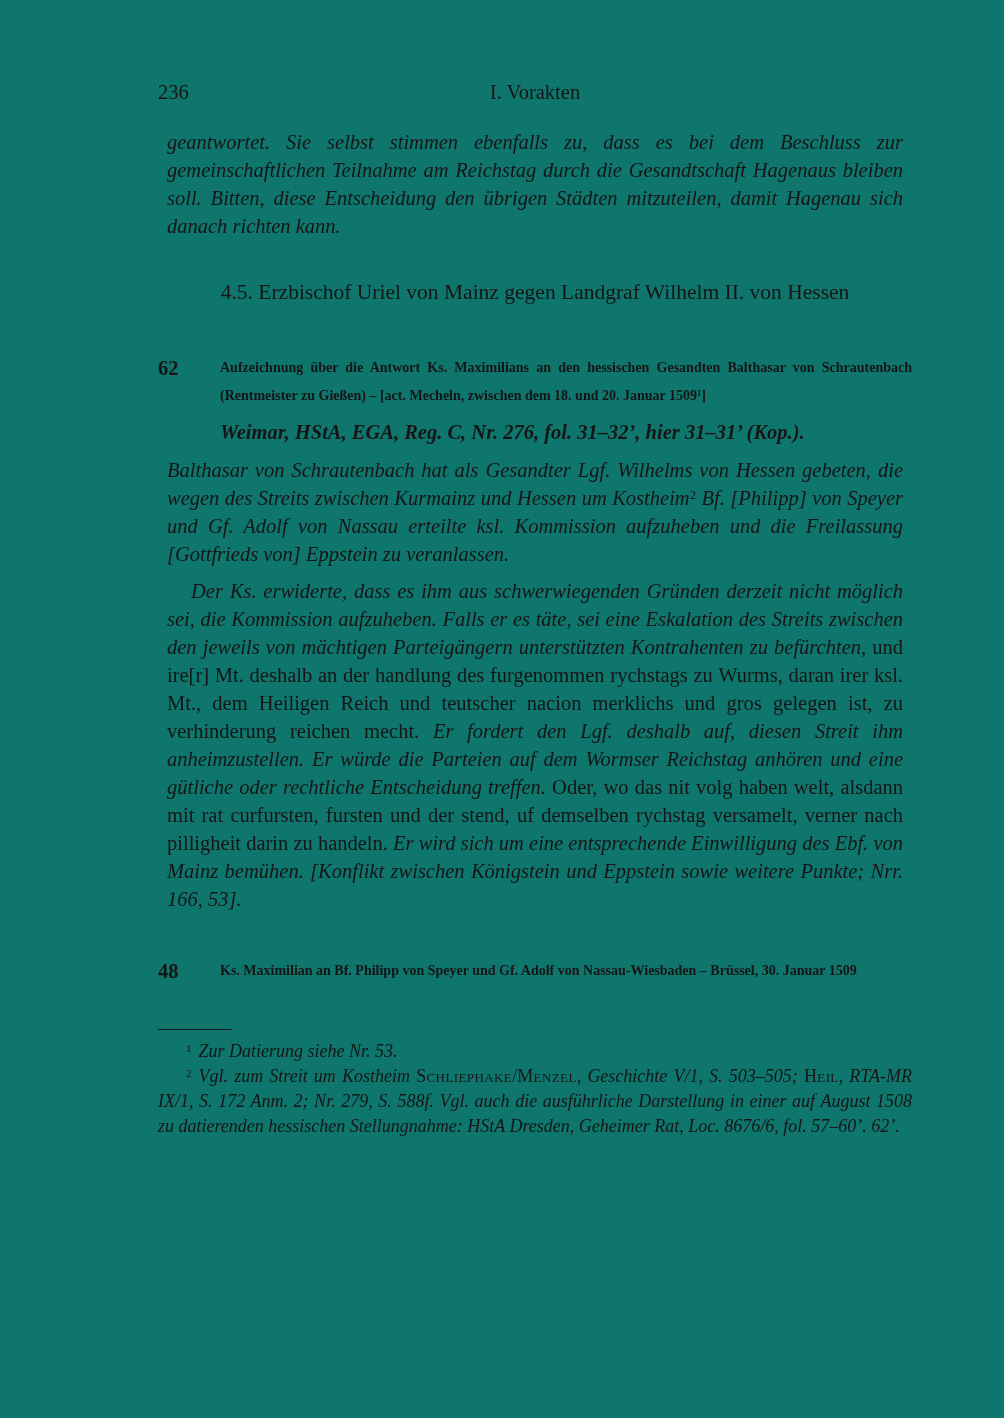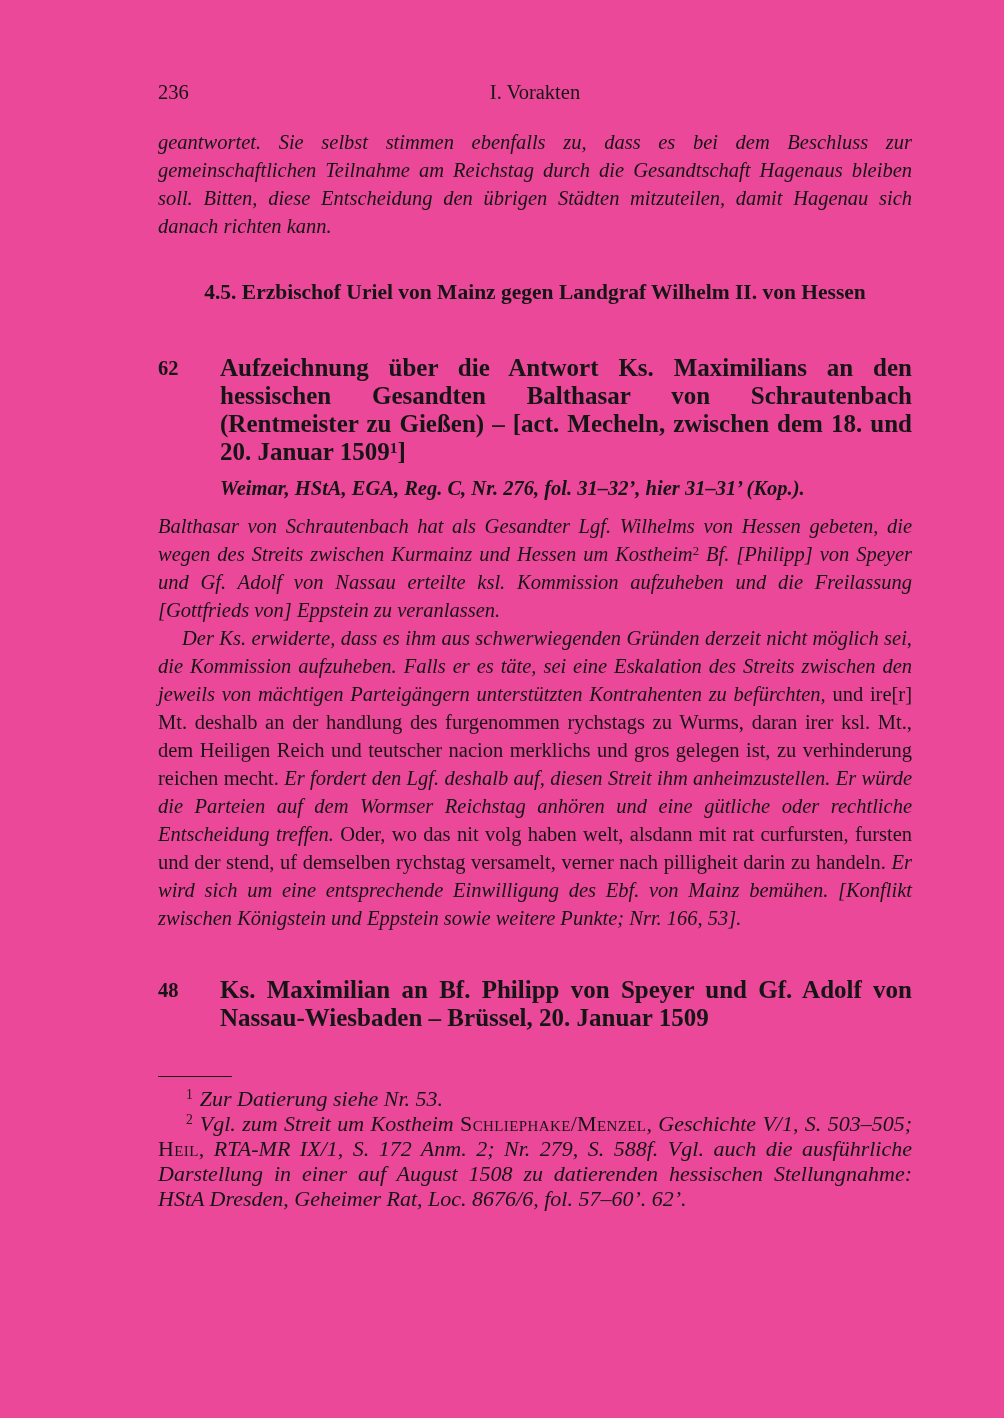--- a/index.html
+++ b/index.html
@@ -1,45 +1,45 @@
 <!DOCTYPE html>
 <html><head>
 <meta charset="utf-8">
 <style>
   html, body { margin:0; padding:0; background:#ffffff; }
   .page {
-    width:1004px; height:1418px; position:relative; background:#ec4899;
+    width:1004px; height:1418px; position:relative; background:#0f766e;
     color:#151515; font-family:"Liberation Serif", serif;
     font-size:20.5px; line-height:28px;
     box-sizing:border-box; padding:78px 92px 0 158px;
     overflow:hidden;
   }
   .running-head { position:relative; height:28px; margin-bottom:22px; }
   .pagenum { position:absolute; left:0; top:0; }
   .rh-title { position:absolute; left:0; right:0; text-align:center; }
 
-  .para { margin:0; text-align:justify; }
+  .para { margin:9px; text-align:justify; }
   .intro { font-style:italic; margin-bottom:38px; }
 
   .section-heading {
-    font-size:21.5px; font-weight:700; text-align:center;
+    font-size:21.5px; font-weight:400; text-align:center;
     margin:0 0 48px 0; line-height:28px;
   }
 
   .entry { margin-bottom:44px; }
   .entry-head { display:flex; }
   .entry-no { width:62px; flex:0 0 62px; font-weight:700; }
   .entry-title {
-    flex:1; margin:0; font-size:25px; font-weight:700;
+    flex:1; margin:0; font-size:14px; font-weight:700;
     line-height:28px; text-align:justify;
   }
   .source { margin:8px 0 10px 62px; font-style:italic;font-weight:bold; }
   .body-para.indent { text-indent:24px; }
 
-  .footnotes { margin-top:10px; font-size:22px; line-height:25px; }
+  .footnotes { margin-top:10px; font-size:18px; line-height:25px; }
   .fn-rule { width:74px; border-top:1.8px solid #151515; margin-bottom:9px; }
   .fn { margin:0; text-align:justify; text-indent:28px; }
   .fn-marker { margin-right:7px; }
 
   sup { font-size:0.62em; line-height:0; vertical-align:baseline; position:relative; top:-0.48em; }
 
   .run-italic { font-style:italic; }
   .run-roman { font-style:normal; }
   .run-smallcaps { font-variant:small-caps; font-style:normal; letter-spacing:0.4px; }
 </style>
@@ -63,21 +63,21 @@
       <h3 class="entry-title"><span class="run-roman">Aufzeichnung über die Antwort Ks. Maximilians an den hessischen Gesandten Balthasar von Schrautenbach (Rentmeister zu Gießen) – [act. Mecheln, zwischen dem 18. und 20. Januar 1509</span><sup class="run-sup">1</sup><span class="run-roman">]</span></h3>
     </div>
     <p class="source">Weimar, HStA, EGA, Reg. C, Nr. 276, fol. 31–32’, hier 31–31’ (Kop.).</p>
     <p class="para body-para"><span class="run-italic">Balthasar von Schrautenbach hat als Gesandter Lgf. Wilhelms von Hessen gebeten, die wegen des Streits zwischen Kurmainz und Hessen um Kostheim</span><sup class="run-sup">2</sup><span class="run-italic"> Bf. [Philipp] von Speyer und Gf. Adolf von Nassau erteilte ksl. Kommission aufzuheben und die Freilassung [Gottfrieds von] Eppstein zu veranlassen.</span></p>
     <p class="para body-para indent"><span class="run-italic">Der Ks. erwiderte, dass es ihm aus schwerwiegenden Gründen derzeit nicht möglich sei, die Kommission aufzuheben. Falls er es täte, sei eine Eskalation des Streits zwischen den jeweils von mächtigen Parteigängern unterstützten Kontrahenten zu befürchten, </span><span class="run-roman">und ire[r] Mt. deshalb an der handlung des furgenommen rychstags zu Wurms, daran irer ksl. Mt., dem Heiligen Reich und teutscher nacion merklichs und gros gelegen ist, zu verhinderung reichen mecht. </span><span class="run-italic">Er fordert den Lgf. deshalb auf, diesen Streit ihm anheimzustellen. Er würde die Parteien auf dem Wormser Reichstag anhören und eine gütliche oder rechtliche Entscheidung treffen. </span><span class="run-roman">Oder, wo das nit volg haben welt, alsdann mit rat curfursten, fursten und der stend, uf demselben rychstag versamelt, verner nach pilligheit darin zu handeln. </span><span class="run-italic">Er wird sich um eine entsprechende Einwilligung des Ebf. von Mainz bemühen. [Konflikt zwischen Königstein und Eppstein sowie weitere Punkte; Nrr. 166, 53].</span></p>
   </section>
 
   <section class="entry">
     <div class="entry-head">
       <span class="entry-no">48</span>
-      <h3 class="entry-title"><span class="run-roman">Ks. Maximilian an Bf. Philipp von Speyer und Gf. Adolf von Nassau-Wiesbaden – Brüssel, 20. Januar 1509</span></h3>
+      <h3 class="entry-title"><span class="run-roman">Ks. Maximilian an Bf. Philipp von Speyer und Gf. Adolf von Nassau-Wiesbaden – Brüssel, 30. Januar 1509</span></h3>
     </div>
   </section>
 
   <div class="footnotes">
     <div class="fn-rule"></div>
     <p class="fn"><sup class="fn-marker">1</sup><span class="fn-body"><span class="run-italic">Zur Datierung siehe Nr. 53.</span></span></p>
     <p class="fn"><sup class="fn-marker">2</sup><span class="fn-body"><span class="run-italic">Vgl. zum Streit um Kostheim </span><span class="run-smallcaps">Schliephake</span><span class="run-roman">/</span><span class="run-smallcaps">Menzel</span><span class="run-italic">, Geschichte V/1, S. 503–505; </span><span class="run-smallcaps">Heil</span><span class="run-italic">, RTA-MR IX/1, S. 172 Anm. 2; Nr. 279, S. 588f. Vgl. auch die ausführliche Darstellung in einer auf August 1508 zu datierenden hessischen Stellungnahme: HStA Dresden, Geheimer Rat, Loc. 8676/6, fol. 57–60’. 62’.</span></span></p>
   </div>
 
 </div>

